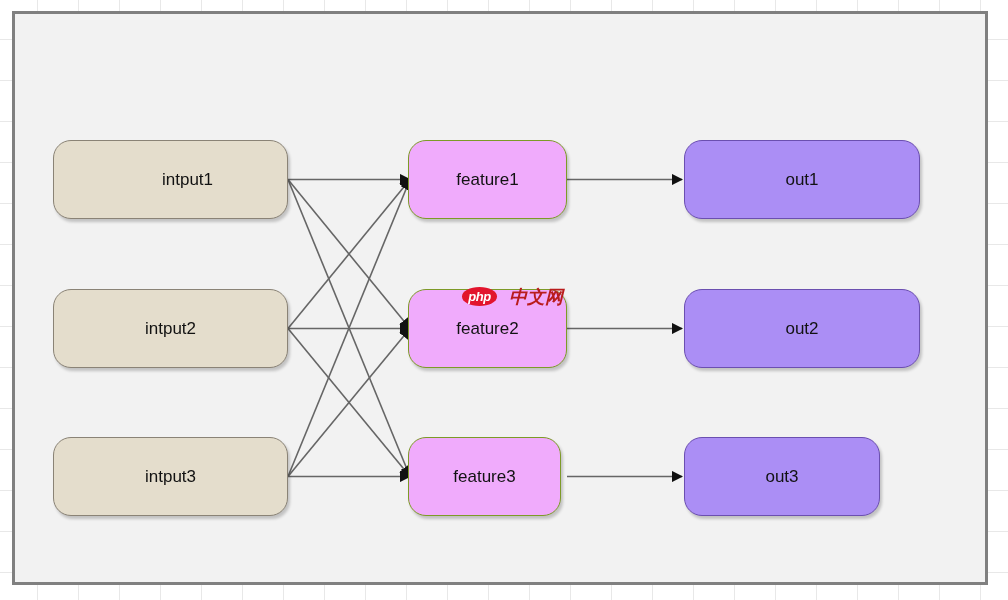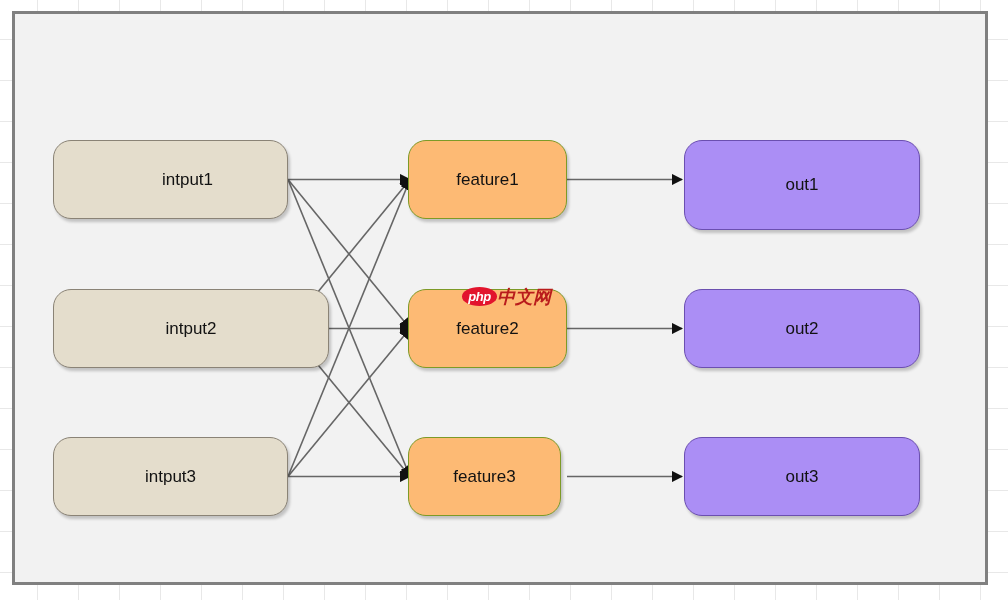--- a/index.html
+++ b/index.html
@@ -58,31 +58,31 @@
     box-sizing: border-box;
     border-radius: 18px;
     display: flex;
     align-items: center;
     justify-content: center;
     font-size: 17px;
     color: #121212;
     box-shadow: 2px 3px 3px rgba(0,0,0,.20);
   }
   .node.input   { background: #e4ddcc; border: 1.6px solid #8a8376; }
-  .node.feature { background: #fdba74; border: 1.6px solid #7d9a27; }
+  .node.feature { background: #f0abfc; border: 1.6px solid #7d9a27; }
   .node.out     { background: #ab8ef5; border: 1.6px solid #6b4fb0; }
 
   
   #watermark {
     position: absolute;
     left: 462px;
     top: 287px;
     display: flex;
     align-items: center;
-    gap: 0;
+    gap: 12px;
     z-index: 6;
   }
   #watermark .php-badge {
     width: 35px;
     height: 19px;
     border-radius: 50%;
     background: #e2142d;
     color: #ffffff;
     font-size: 13px;
     font-weight: bold;
@@ -131,42 +131,42 @@
         <line x1="567" y1="179.5" x2="682" y2="179.5" marker-end="url(#arrow)"></line>
         <line x1="567" y1="328.5" x2="682" y2="328.5" marker-end="url(#arrow)"></line>
         <line x1="567" y1="476.5" x2="682" y2="476.5" marker-end="url(#arrow)"></line>
       </g>
   </svg>
 
   <div id="nodes-layer">
       <div class="node input" style="left: 53px; top: 140px; width: 235px; height: 79px; padding-left: 34px;">
         <span>intput1</span>
       </div>
-      <div class="node input" style="left: 53px; top: 289px; width: 276px; height: 79px;">
+      <div class="node input" style="left: 53px; top: 289px; width: 235px; height: 79px;">
         <span>intput2</span>
       </div>
       <div class="node input" style="left: 53px; top: 437px; width: 235px; height: 79px;">
         <span>intput3</span>
       </div>
       <div class="node feature" style="left: 408px; top: 140px; width: 159px; height: 79px;">
         <span>feature1</span>
       </div>
       <div class="node feature" style="left: 408px; top: 289px; width: 159px; height: 79px;">
         <span>feature2</span>
       </div>
       <div class="node feature" style="left: 408px; top: 437px; width: 153px; height: 79px; align-items: center;">
         <span>feature3</span>
       </div>
-      <div class="node out" style="left: 684px; top: 140px; width: 236px; height: 90px;">
+      <div class="node out" style="left: 684px; top: 140px; width: 236px; height: 79px;">
         <span>out1</span>
       </div>
       <div class="node out" style="left: 684px; top: 289px; width: 236px; height: 79px;">
         <span>out2</span>
       </div>
-      <div class="node out" style="left: 684px; top: 437px; width: 236px; height: 79px;">
+      <div class="node out" style="left: 684px; top: 437px; width: 196px; height: 79px;">
         <span>out3</span>
       </div>
     </div>
 
   <div id="watermark">
     <span class="php-badge">php</span>
     <span class="cn">中文网</span>
   </div>
 
 </div>

